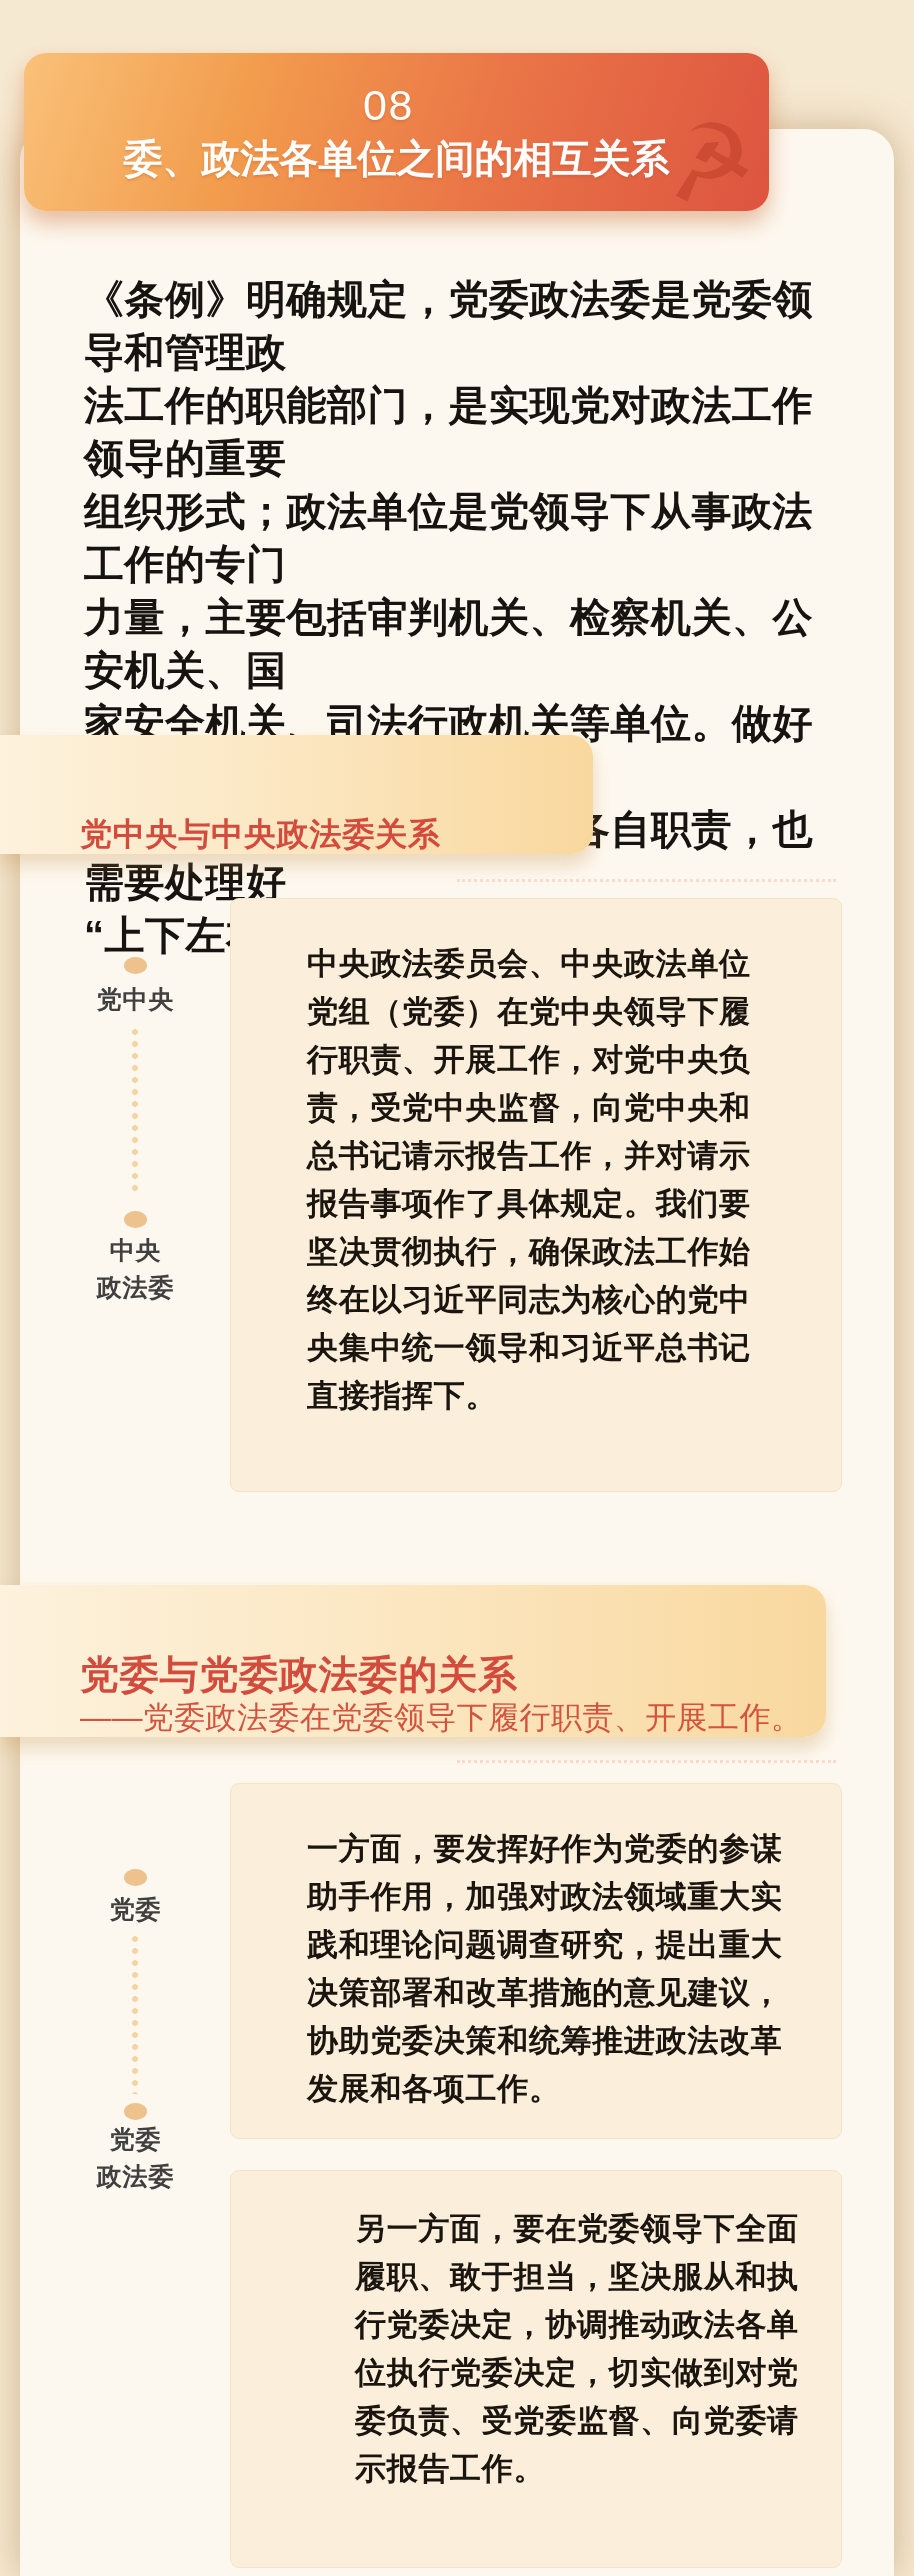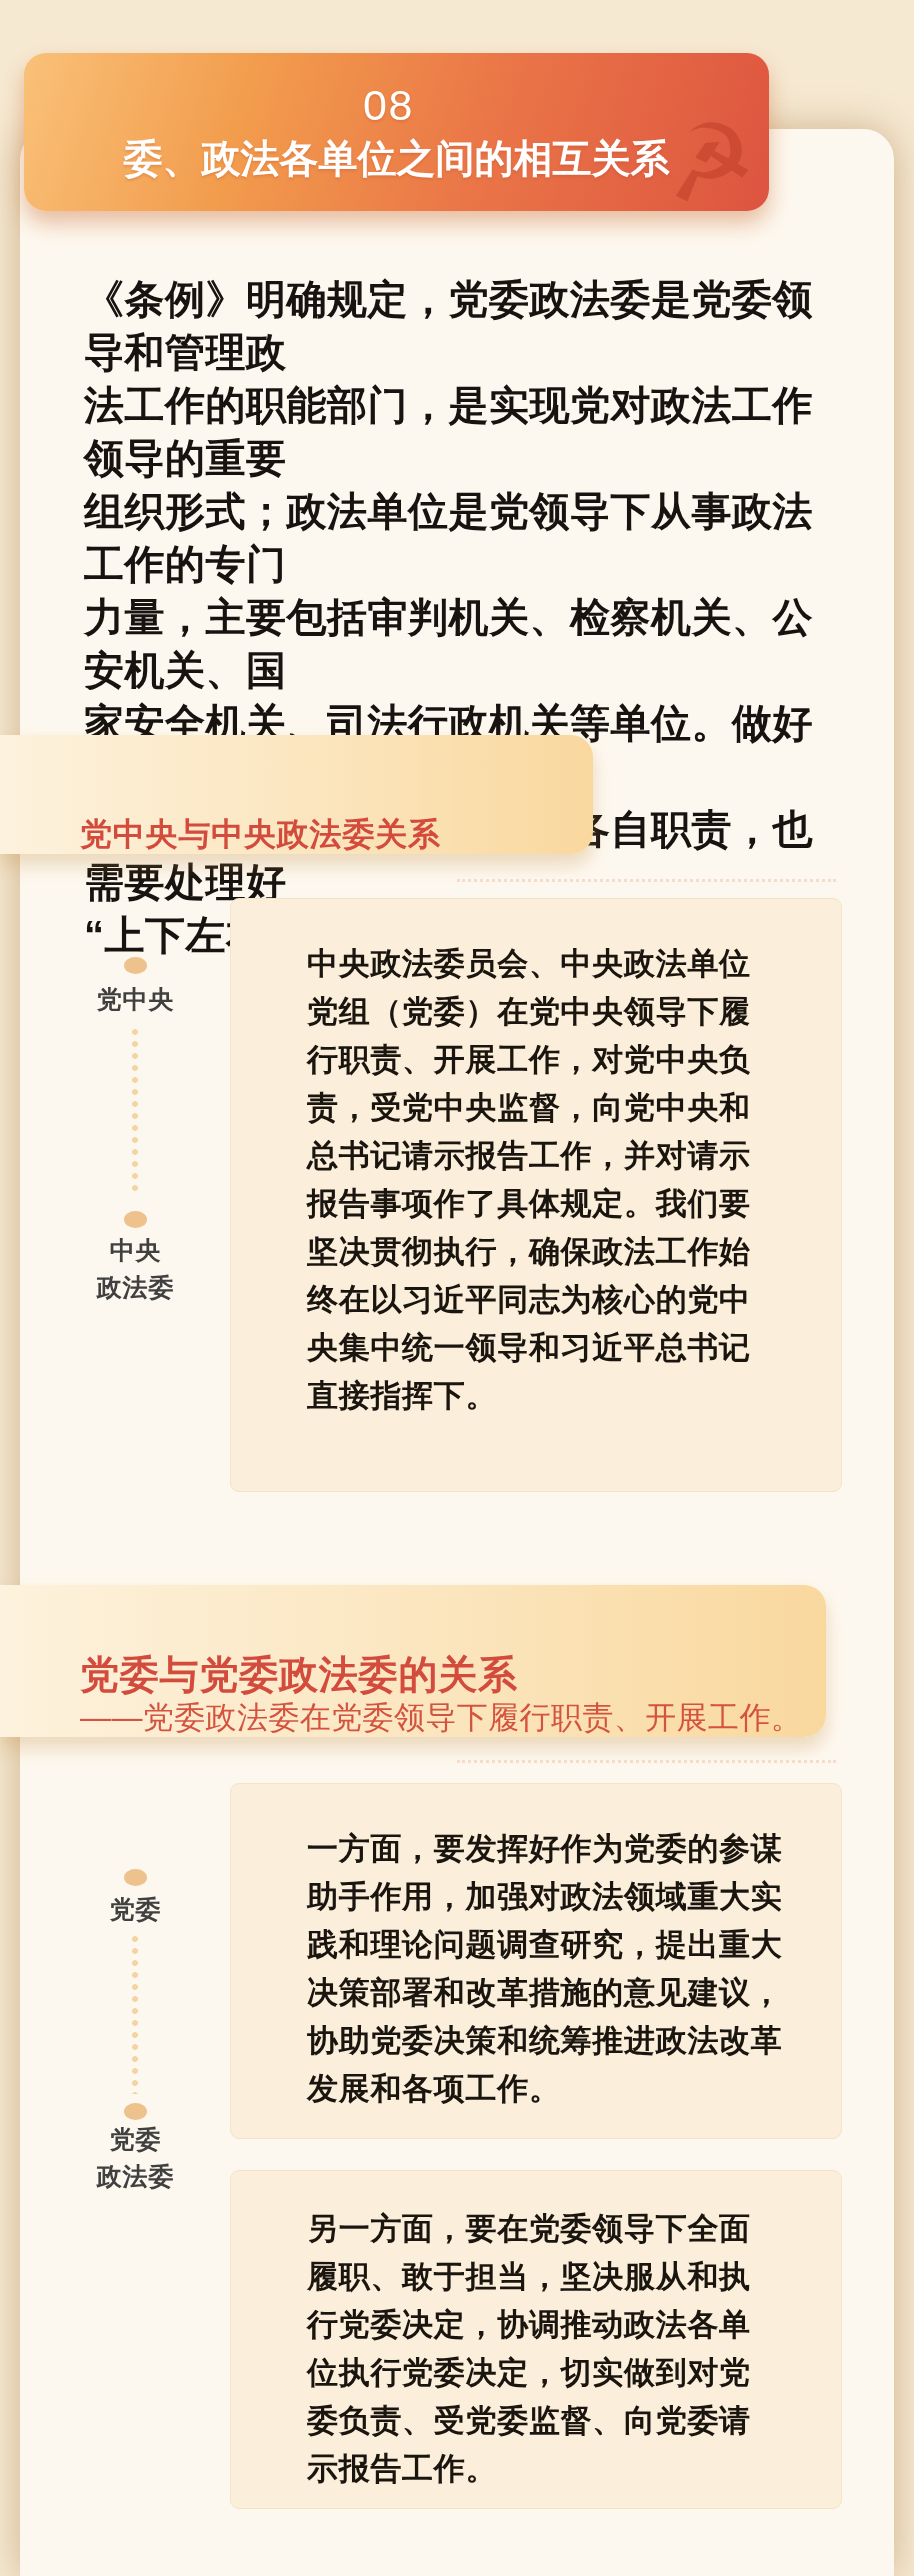--- a/index.html
+++ b/index.html
@@ -97,21 +97,21 @@
     border-radius:9px;
     margin-left:8px;
   }
   .box-text{
     padding:41px 32px 0 76px;
     font-size:31px;line-height:48px;font-weight:700;color:#1a150f;
     letter-spacing:0.7px;white-space:pre-line;
   }
   .box-1{top:898px;height:594px;}
   .box-2{top:1783px;height:356px;}
-  .box-3{top:2170px;height:339px;}
+  .box-3{top:2170px;height:398px;padding-left:48px;}
   .box-3 .box-text{padding-top:34px;}
 </style>
 </head>
 <body>
 
 <div class="page">
 
   <div class="card"></div>
 
   <div class="top-banner">

